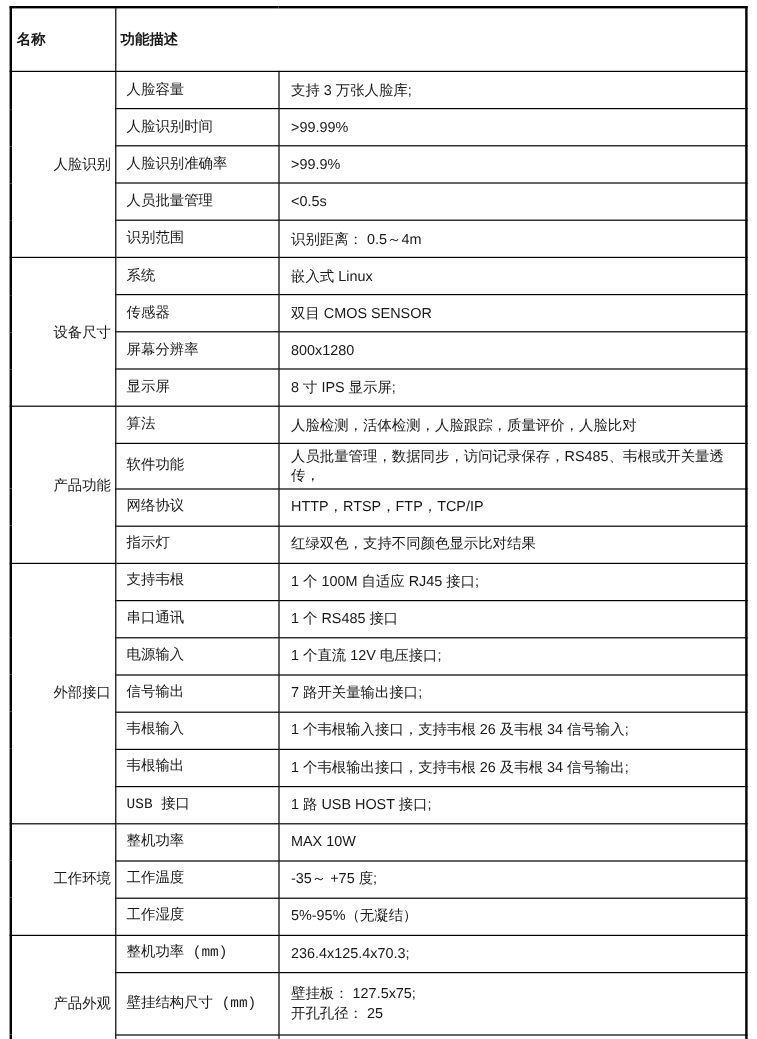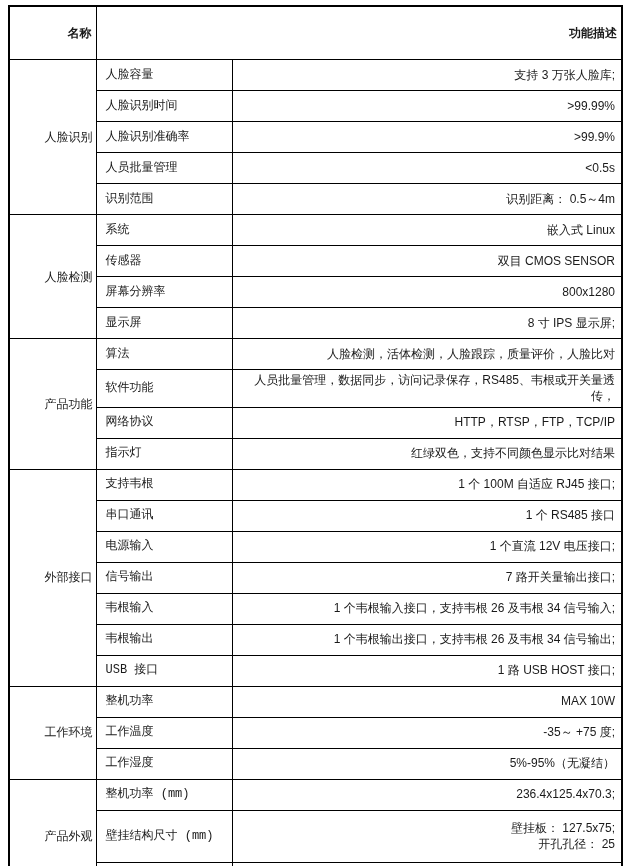--- a/index.html
+++ b/index.html
@@ -29,38 +29,38 @@
     vertical-align: middle;
     overflow: hidden;
     line-height: 1.35;
   }
   col.c1 { width: 87px; }
   col.c2 { width: 136px; }
   col.c3 { width: 390px; }
   tr.hdr { height: 30px; }
   th.hname, th.hdesc {
     font-weight: bold;
-    text-align: right;
+    text-align: left;
     font-size: 13px;
     color: #111111;
     padding: 18px 4px;
   }
   tr.r { height: 31px; }
   tr.tall { height: 52px; margin-top: 32px; }
   td.group {
     text-align: right;
     padding: 2px 3px;
   }
   td.label {
     text-align: left;
     padding: 2px 6px 2px 9px;
     font-family: Liberation Mono, monospace;
   }
   td.value {
-    text-align: right;
+    text-align: left;
     padding: 2px 6px 2px 10px;
     white-space: pre-line;
   }
 </style>
 </head>
 <body>
 
 <div class="sheet">
   <table class="spec">
     <colgroup>
@@ -91,21 +91,21 @@
     <tr class="r">
       <td class="label">人员批量管理</td>
       <td class="value">&lt;0.5s</td>
     </tr>
     <tr class="r">
       <td class="label">识别范围</td>
       <td class="value">识别距离： 0.5～4m</td>
     </tr>
 
     <tr class="r">
-      <td class="group" rowspan="4">人脸检测</td>
+      <td class="group" rowspan="4">设备尺寸</td>
       <td class="label">系统</td>
       <td class="value">嵌入式 Linux</td>
     </tr>
     <tr class="r">
       <td class="label">传感器</td>
       <td class="value">双目 CMOS SENSOR</td>
     </tr>
     <tr class="r">
       <td class="label">屏幕分辨率</td>
       <td class="value">800x1280</td>

